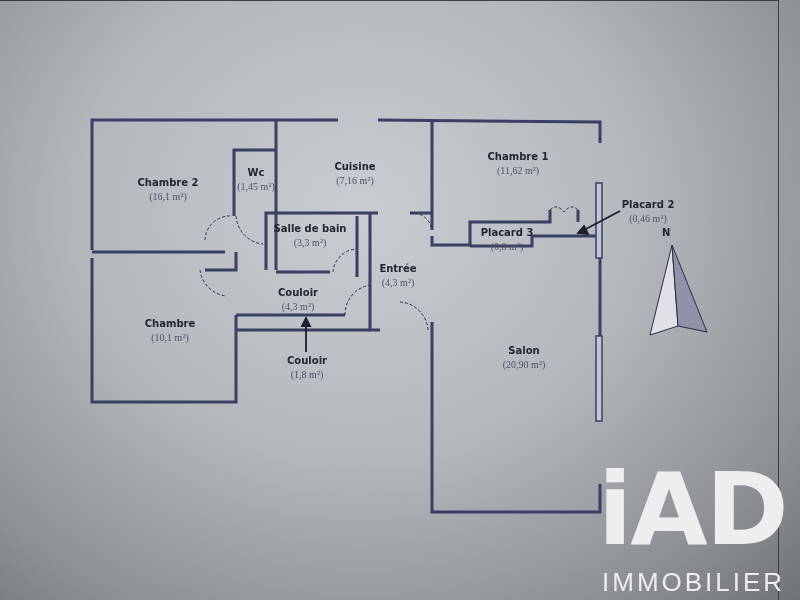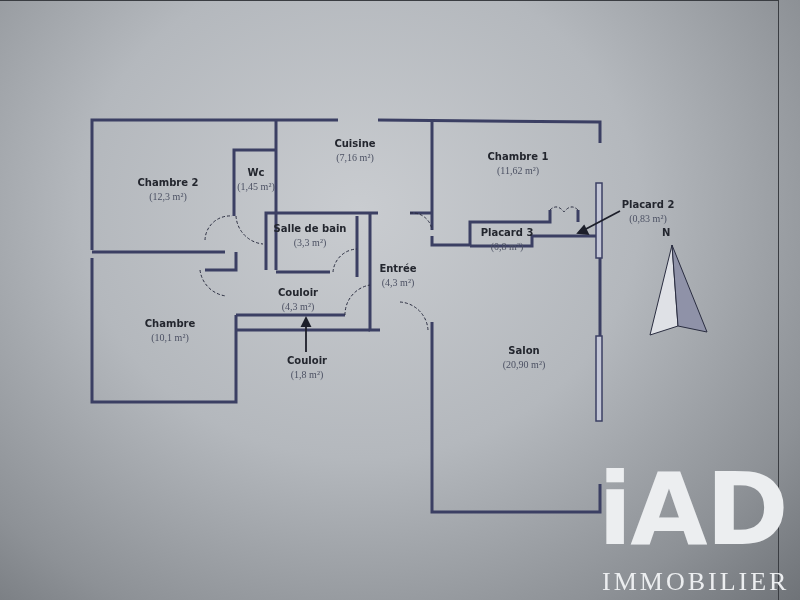--- a/index.html
+++ b/index.html
@@ -23,21 +23,21 @@
     position:absolute; left:598px; top:455px; width:205px; height:145px;
     color:#eef0f2;
   }
   .logo-mark {
     position:absolute; left:0; top:0; width:205px; height:110px;
     font-family: "DejaVu Sans", sans-serif; font-weight:bold; font-size:100px;
     line-height:110px; letter-spacing:-2px; color:#eceef0;
   }
   .logo-sub {
     position:absolute; left:4px; top:112px; font-size:26px; letter-spacing:3px;
-    font-family: Liberation Serif, serif; color:#eceef0;
+    font-family: Liberation Sans, sans-serif; color:#eceef0;
   }
   .north {
     position:absolute; left:662px; top:227px; font-size:10px; font-weight:bold; color:#23262e;
   }
 </style>
 </head>
 <body>
 
 <div class="sheet-edge"></div>
 
@@ -101,37 +101,37 @@
   <g>
     <polygon points="672,245 650,335 678,326" fill="#dfe1e6" stroke="#2a2d40" stroke-width="1"></polygon>
     <polygon points="672,245 678,326 707,332" fill="#8f92a8" stroke="#2a2d40" stroke-width="1"></polygon>
   </g>
 </svg>
 
 <div class="north">N</div>
 
 <div class="label" style="left:168px;top:176px">
   <span class="name">Chambre 2</span>
-  <span class="area">(12,3 m²)</span>
+  <span class="area">(16,1 m²)</span>
 </div>
 <div class="label" style="left:256px;top:166px">
   <span class="name" style="text-align:center">Wc</span>
   <span class="area">(1,45 m²)</span>
 </div>
-<div class="label" style="left:355px;top:137px">
+<div class="label" style="left:355px;top:160px">
   <span class="name">Cuisine</span>
   <span class="area">(7,16 m²)</span>
 </div>
 <div class="label" style="left:518px;top:150px">
   <span class="name">Chambre 1</span>
   <span class="area">(11,62 m²)</span>
 </div>
 <div class="label" style="left:648px;top:198px">
   <span class="name">Placard 2</span>
-  <span class="area">(0,83 m²)</span>
+  <span class="area">(0,46 m²)</span>
 </div>
 <div class="label" style="left:310px;top:222px">
   <span class="name">Salle de bain</span>
   <span class="area">(3,3 m²)</span>
 </div>
 <div class="label" style="left:507px;top:226px">
   <span class="name">Placard 3</span>
   <span class="area">(0,8 m²)</span>
 </div>
 <div class="label" style="left:398px;top:262px">

